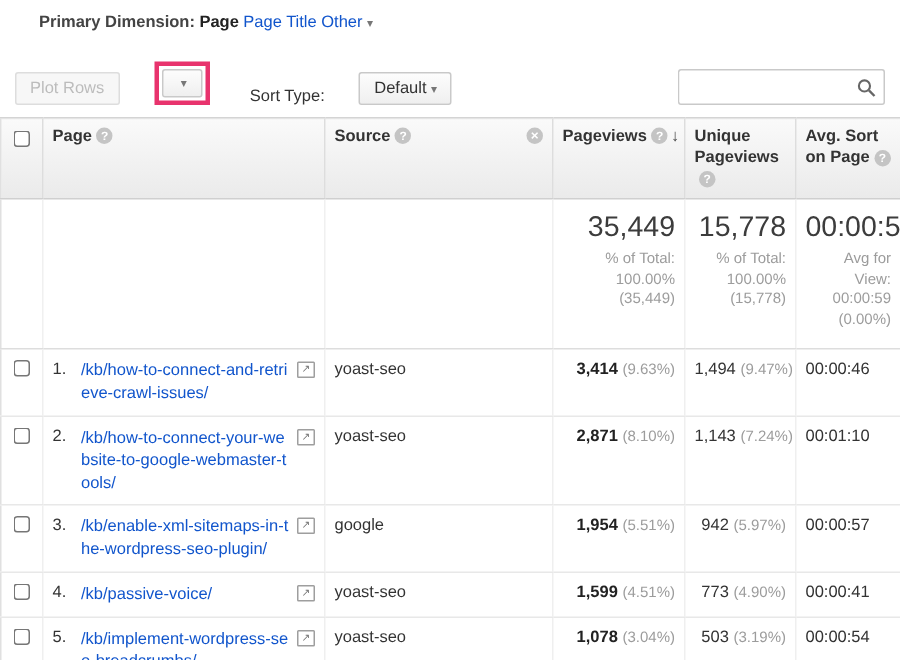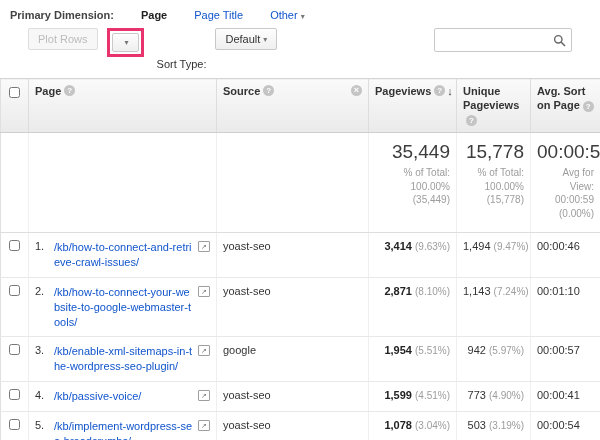--- a/index.html
+++ b/index.html
@@ -1,27 +1,27 @@
 <!DOCTYPE html>
 <html><head>
 <meta charset="utf-8">
 <style>
   *{box-sizing:border-box;margin:0;padding:0;}
   html,body{width:600px;height:440px;overflow:hidden;}
   body{font-family:"Liberation Sans","DejaVu Sans",sans-serif;font-size:11px;color:#333;background:#fff;}
 
   
-  .topbar{display:flex;align-items:center;gap:27px;padding:9px 10px 5px;}
+  .topbar{display:flex;align-items:center;gap:3px;padding:9px 26px 5px;}
   .plabel{font-weight:bold;color:#444;}
   .dim-active{font-weight:bold;color:#222;}
   .dim-link{color:#1155cc;text-decoration:none;cursor:pointer;}
   .arr{font-size:8px;color:#777;margin-left:3px;}
 
   
-  .toolbar{display:flex;align-items:flex-start;gap:9px;padding:2px 28px 8px;}
+  .toolbar{display:flex;align-items:flex-end;gap:23px;padding:2px 10px 8px;}
   .btn{display:inline-flex;align-items:center;padding:4px 9px;background:linear-gradient(#fdfdfd,#efefef);
        border:1px solid #c9c9c9;border-radius:2px;font-size:11px;color:#333;cursor:pointer;font-family:inherit;white-space:nowrap;}
   .btn.disabled{color:#bcbcbc;background:#f7f7f7;border-color:#ddd;cursor:default;}
   .pink{display:inline-block;border:3px solid #e8336d;padding:2px;line-height:0;}
   .sortlabel{color:#333;margin-left:4px;white-space:nowrap;margin-top:30px;}
   .searchwrap{margin-left:auto;display:flex;align-items:center;border:1px solid #c9c9c9;border-radius:2px;height:24px;background:#fff;padding-right:5px;}
   .searchwrap input{border:none;outline:none;width:118px;height:20px;padding:0 6px;font-size:11px;font-family:inherit;}
 
   
   table{width:600px;border-collapse:collapse;table-layout:fixed;border-left:1px solid #e0e0e0;border-right:1px solid #e0e0e0;}

